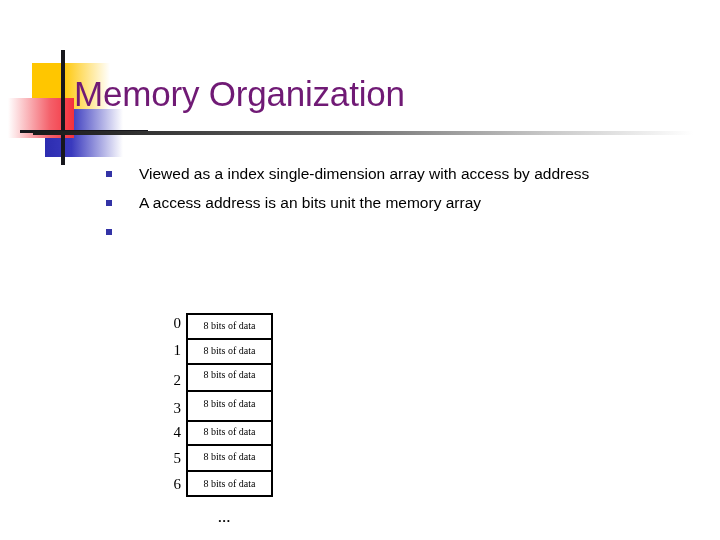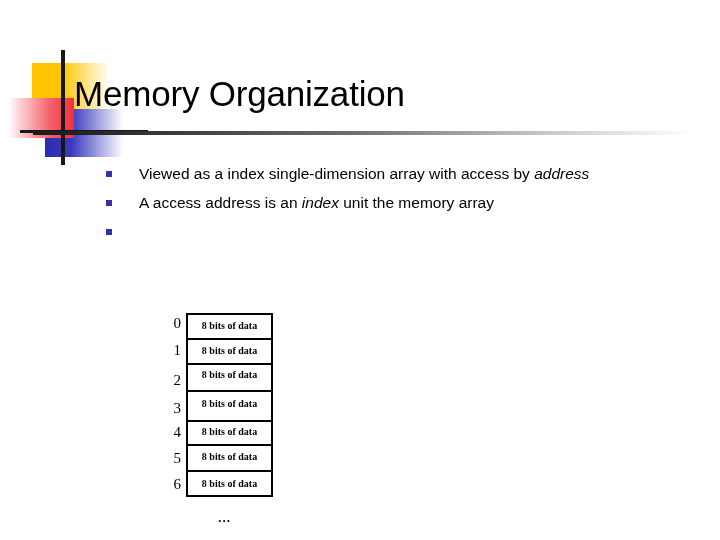--- a/index.html
+++ b/index.html
@@ -69,21 +69,21 @@
     background: #17171C;
   }
 
   
   #title {
     position: absolute;
     left: 74px;
     top: 72px;
     font-size: 35px;
     line-height: 44px;
-    color: #000000;
+    color: #701a75;
     letter-spacing: -0.2px;
     white-space: nowrap;
   }
 
   
   #title-rule {
     position: absolute;
     left: 33px;
     top: 131px;
     width: 660px;
@@ -108,21 +108,20 @@
   }
   .bullet-marker {
     position: absolute;
     left: 0;
     top: 8px;
     width: 6px;
     height: 6px;
     background: #3333A6;
   }
   .ital {
-    font-style: italic;
   }
 
   
   #memtable {
     position: absolute;
     left: 155px;
     top: 313px;
     width: 130px;
   }
   .mem-row {
@@ -138,21 +137,21 @@
     font-size: 15px;
     color: #000000;
     line-height: 1;
   }
   .mem-cell {
     width: 87px;
     box-sizing: border-box;
     border: 2px solid #000000;
     border-bottom-width: 0;
     font-family: "Liberation Serif", serif;
-    font-weight: bold;
+    font-weight: normal;
     font-size: 10px;
     text-align: center;
     color: #000000;
     background: #FFFFFF;
   }
   .mem-row:last-of-type .mem-cell {
     border-bottom-width: 2px;
   }
   
   .h-a .mem-cell { height: 25px; line-height: 21px; }
@@ -191,21 +190,21 @@
   <div class="blk blk-red"></div>
   <div class="blk rule-v"></div>
   <div class="blk rule-h-short"></div>
 </div>
 
 <div id="title">Memory Organization</div>
 <div id="title-rule"></div>
 
 <div id="bullets">
     <div class="bullet-row"><span class="bullet-marker"></span><span><span>Viewed as a index single-dimension array with access by </span><span class="ital">address</span></span></div>
-    <div class="bullet-row"><span class="bullet-marker"></span><span><span>A access address is an </span><span class="ital">index</span><span> unit the memory array</span></span></div>
+    <div class="bullet-row"><span class="bullet-marker"></span><span><span>A access address is an </span><span class="ital">bits</span><span> unit the memory array</span></span></div>
     <div class="bullet-row"><span class="bullet-marker"></span></div>
   </div>
 
 <div id="memtable">
     <div class="mem-row h-a">
       <div class="mem-index">0</div>
       <div class="mem-cell">8 bits of data</div>
     </div>
     <div class="mem-row h-b">
       <div class="mem-index">1</div>

